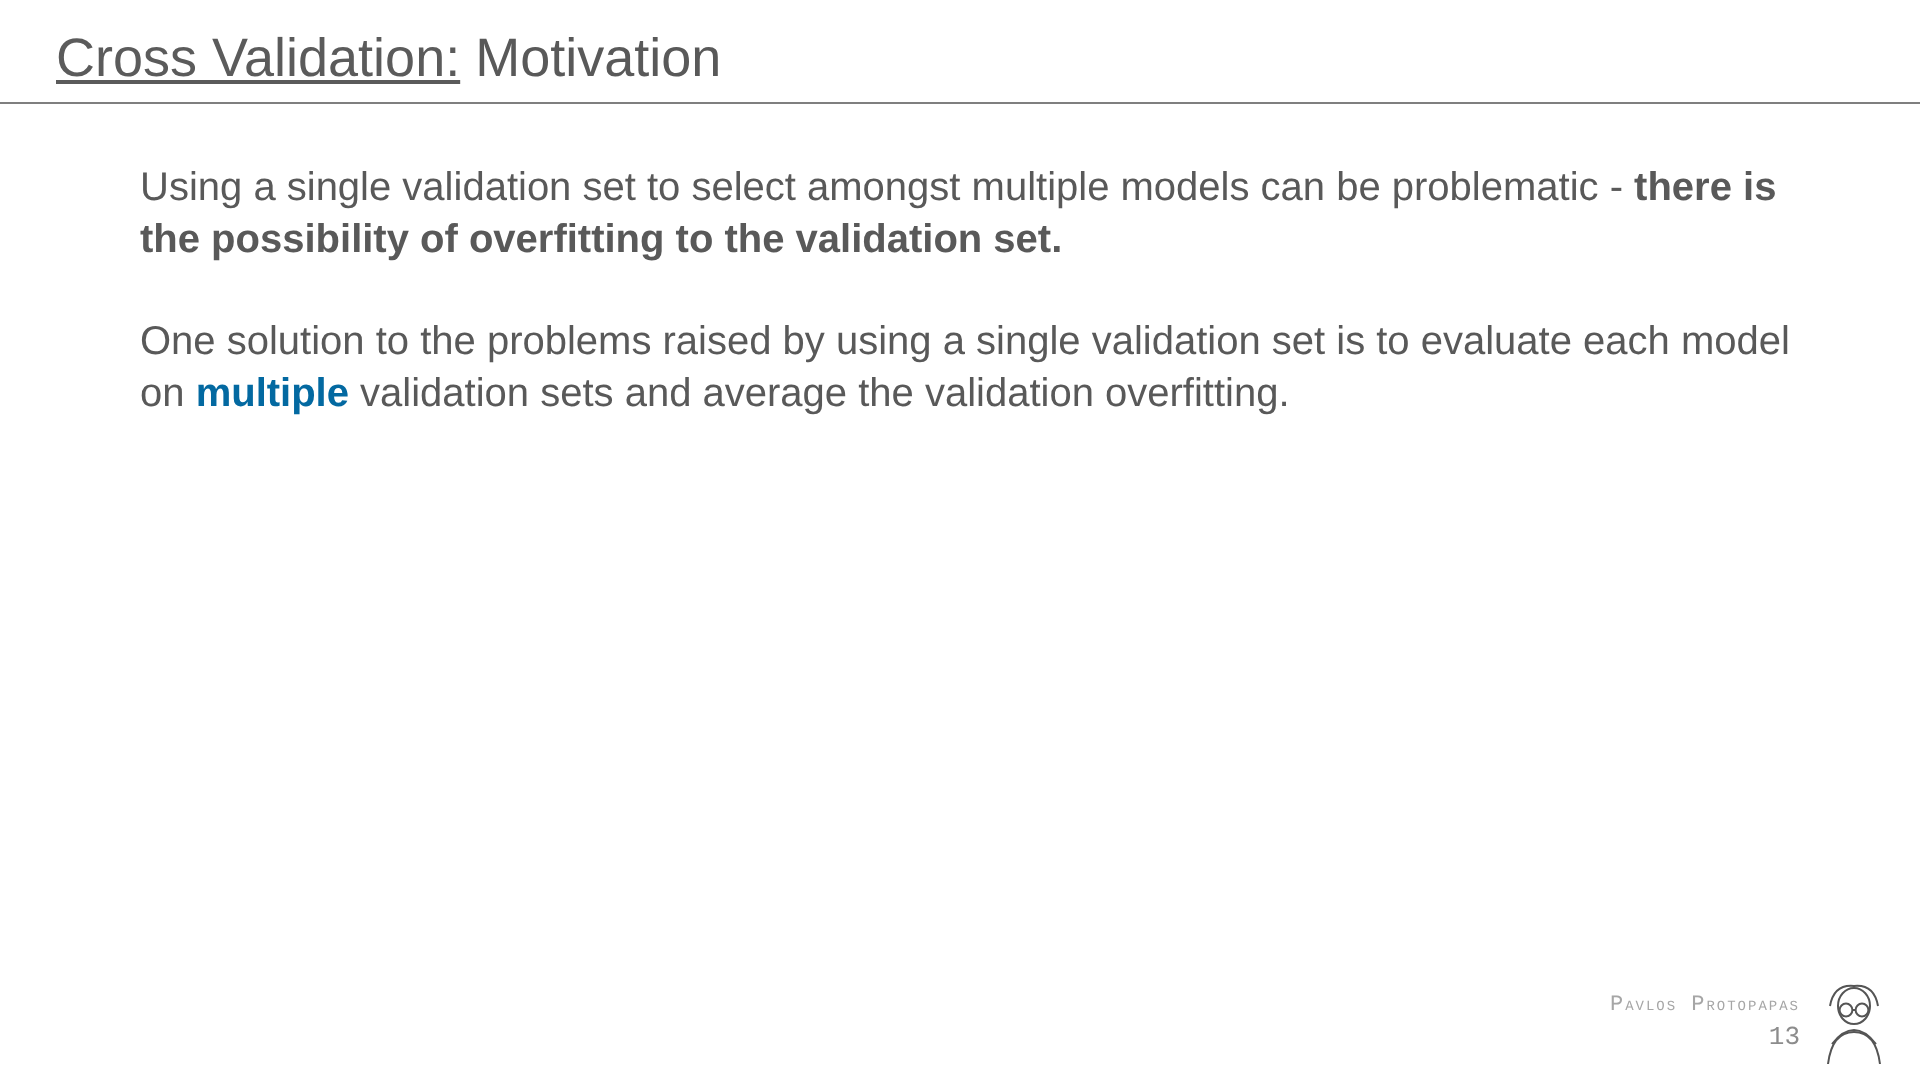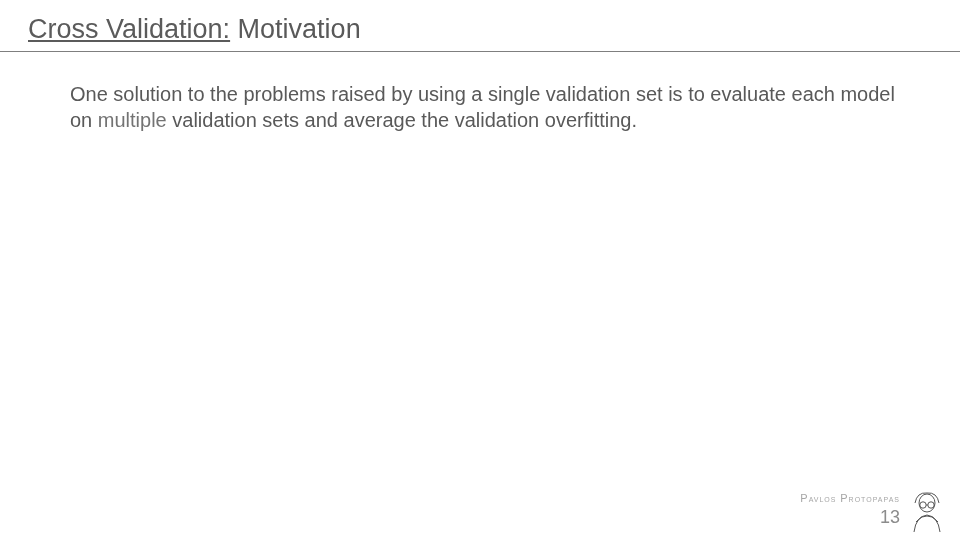--- a/index.html
+++ b/index.html
@@ -5,40 +5,43 @@
   * { margin: 0; padding: 0; box-sizing: border-box; }
   html, body { width: 960px; height: 540px; font-family: Arial, Helvetica, sans-serif; background: #fff; color: #595959; }
   .slide { width: 960px; height: 540px; position: relative; }
   .title-row { padding: 14px 0 0 28px; }
   .title { font-size: 27px; font-weight: 400; }
   .title .cv { text-decoration: underline; color: #5b5b5b; }
   .rule { border: none; border-top: 1px solid #7f7f7f; margin-top: 6px; }
   .body { padding: 30px 52px 0 70px; font-size: 20px; line-height: 1.28; }
   .para { margin-bottom: 26px; }
   .bold { font-weight: 700; }
-  .red-bold { color: #737373; font-weight: 400; }
-  .footer { position: absolute; bottom: 8px; right: 16px; display: flex; align-items: flex-start; gap: 10px; }
+  .red-bold { color: #0369a1; font-weight: 700; }
+  .footer { position: absolute; bottom: 8px; right: 16px; display: flex; align-items: center; gap: 10px; font-family: Liberation Mono, monospace; }
   .author-block { text-align: right; line-height: 1.25; }
   .author { font-size: 10px; letter-spacing: 1px; color: #a6a6a6; font-variant: small-caps; }
   .author .caps { font-size: 11px; }
-  .pagenum { font-size: 18px; color: #8c8c8c; }
+  .pagenum { font-size: 13px; color: #8c8c8c; }
   .avatar { width: 34px; height: 40px; }
 </style>
 </head>
 <body>
 <div class="slide">
 
   <div class="title-row">
     <h1 class="title">
       <span class="cv">Cross Validation:</span><span> Motivation</span>
     </h1>
   </div>
   <hr class="rule">
 
   <div class="body">
+    <p class="para">
+      <span>Using a single validation set to select amongst multiple models can be problematic - </span><span class="bold">there is the possibility of overfitting to the validation set.</span>
+    </p>
     <p class="para">
       <span>One solution to the problems raised by using a single validation set is to evaluate each model on </span><span class="red-bold">multiple</span><span> validation sets and average the validation overfitting.</span>
     </p>
   </div>
 
   <div class="footer">
     <div class="author-block">
       <div class="author">
         <span class="caps">P</span><span>avlos </span><span class="caps">P</span><span>rotopapas</span>
       </div>

